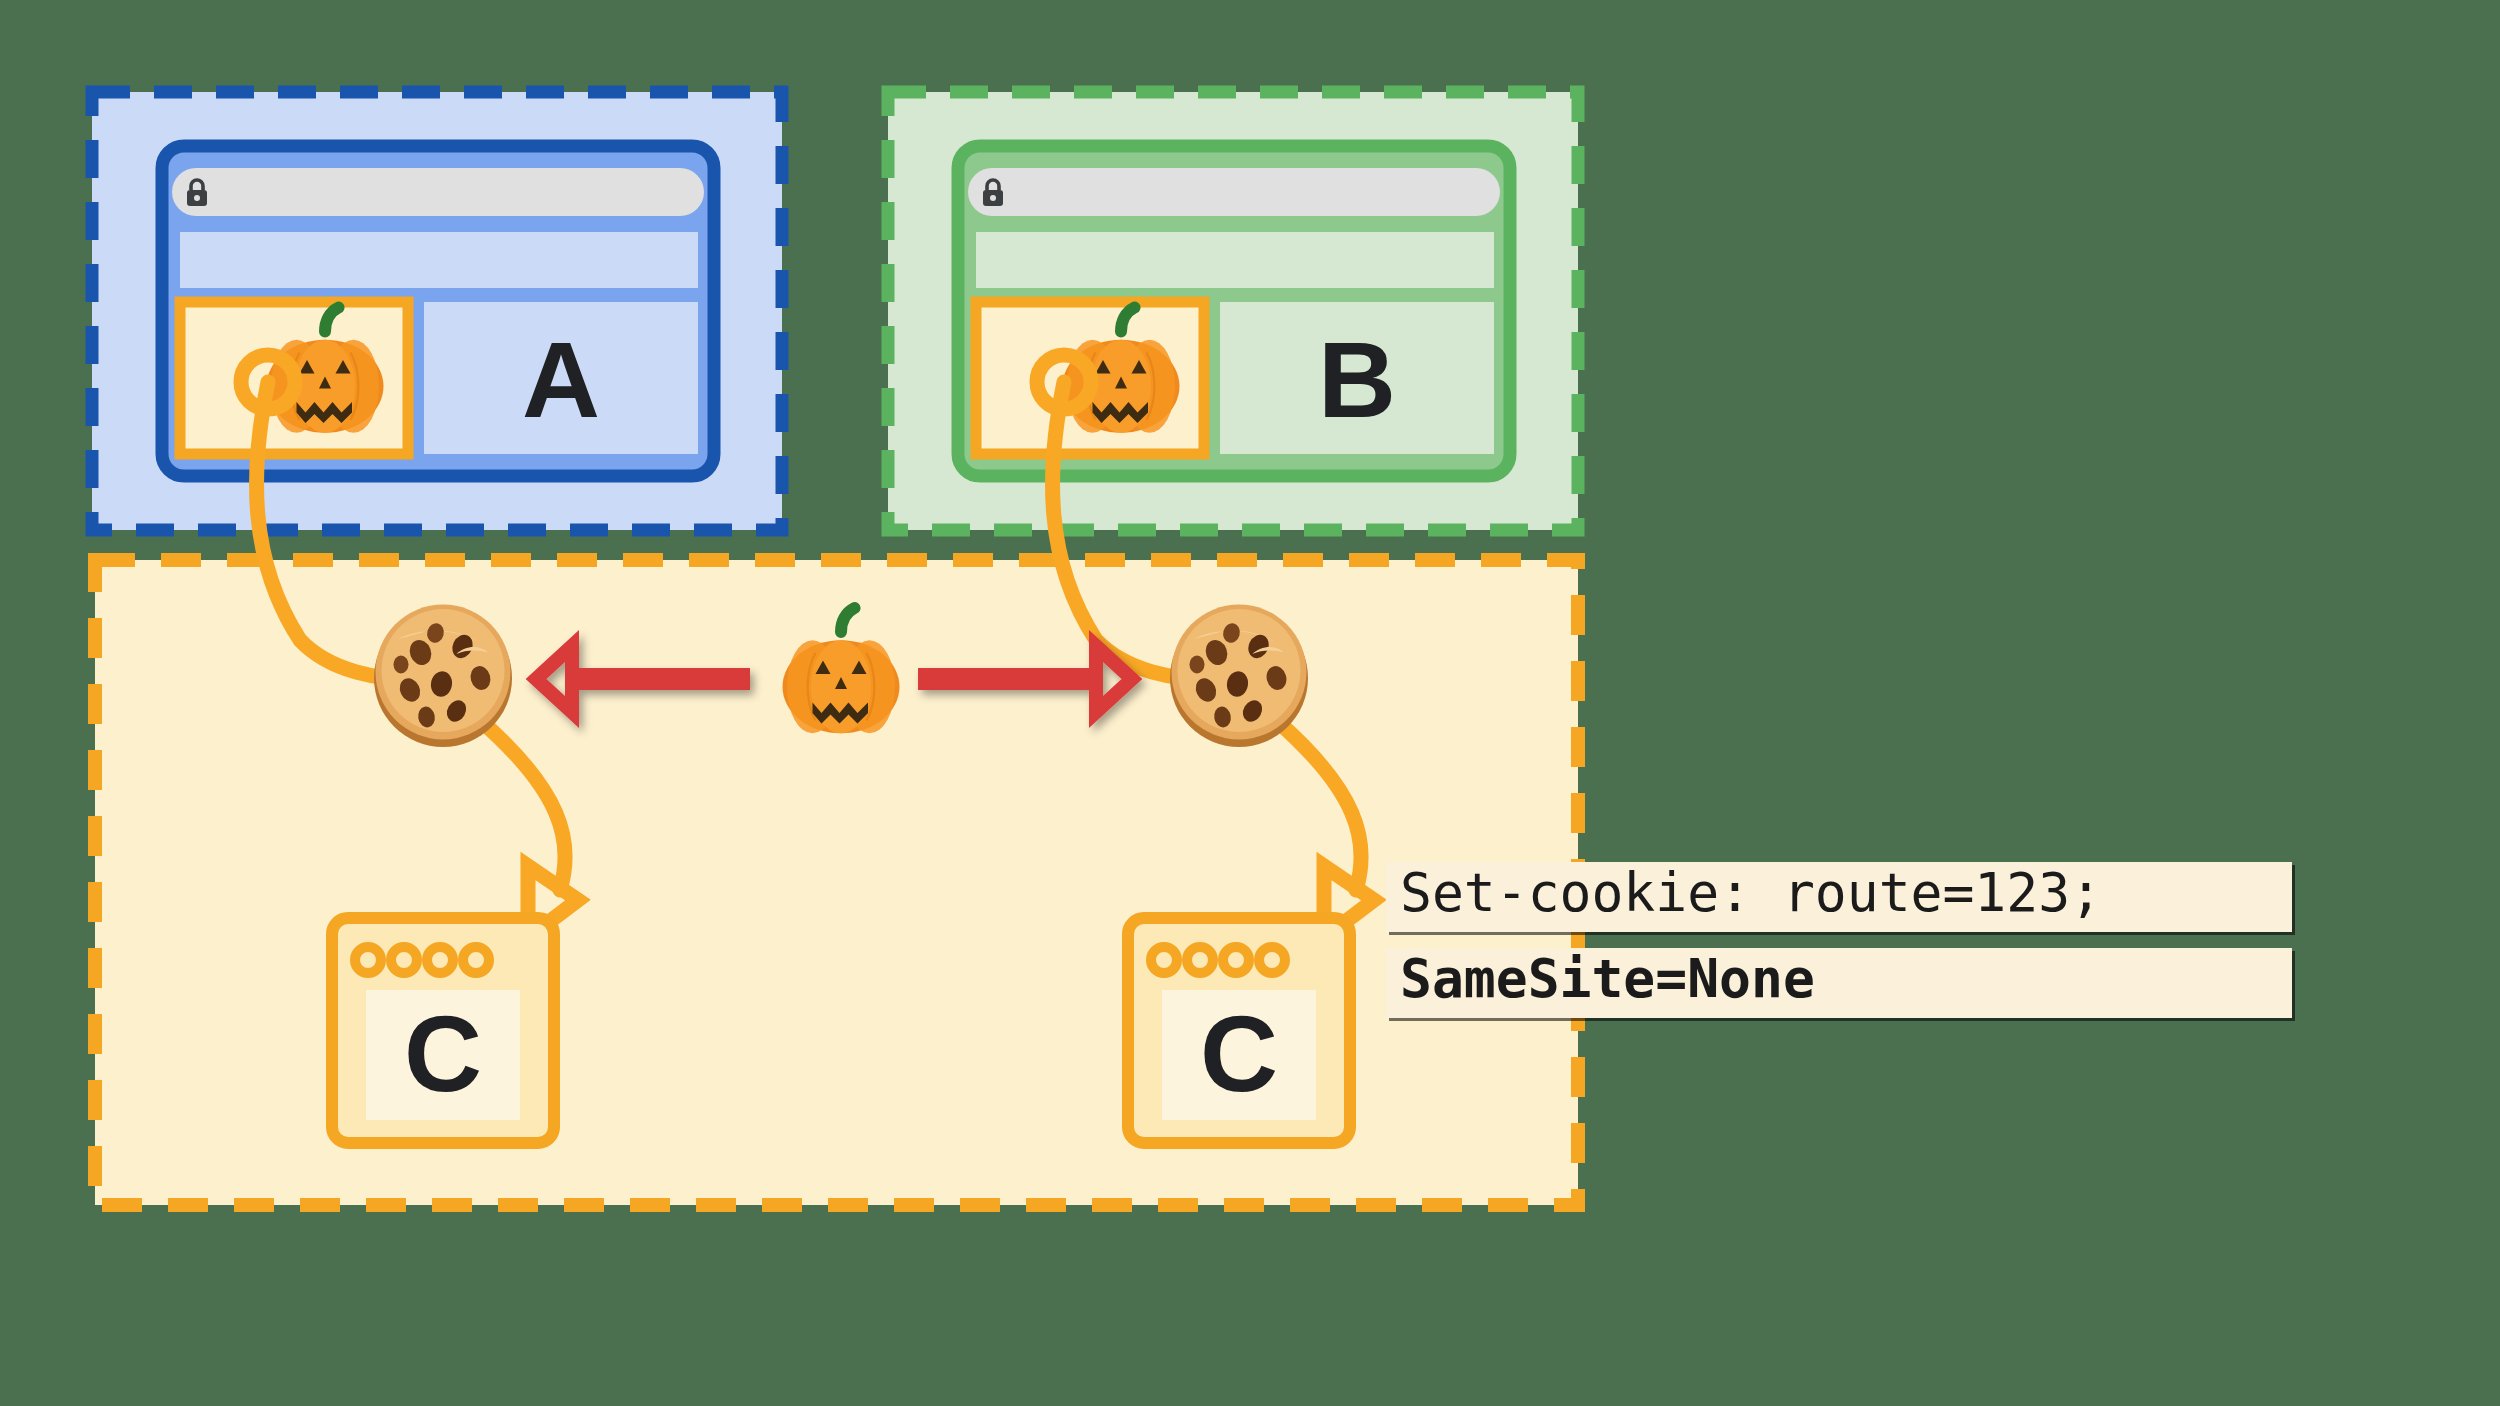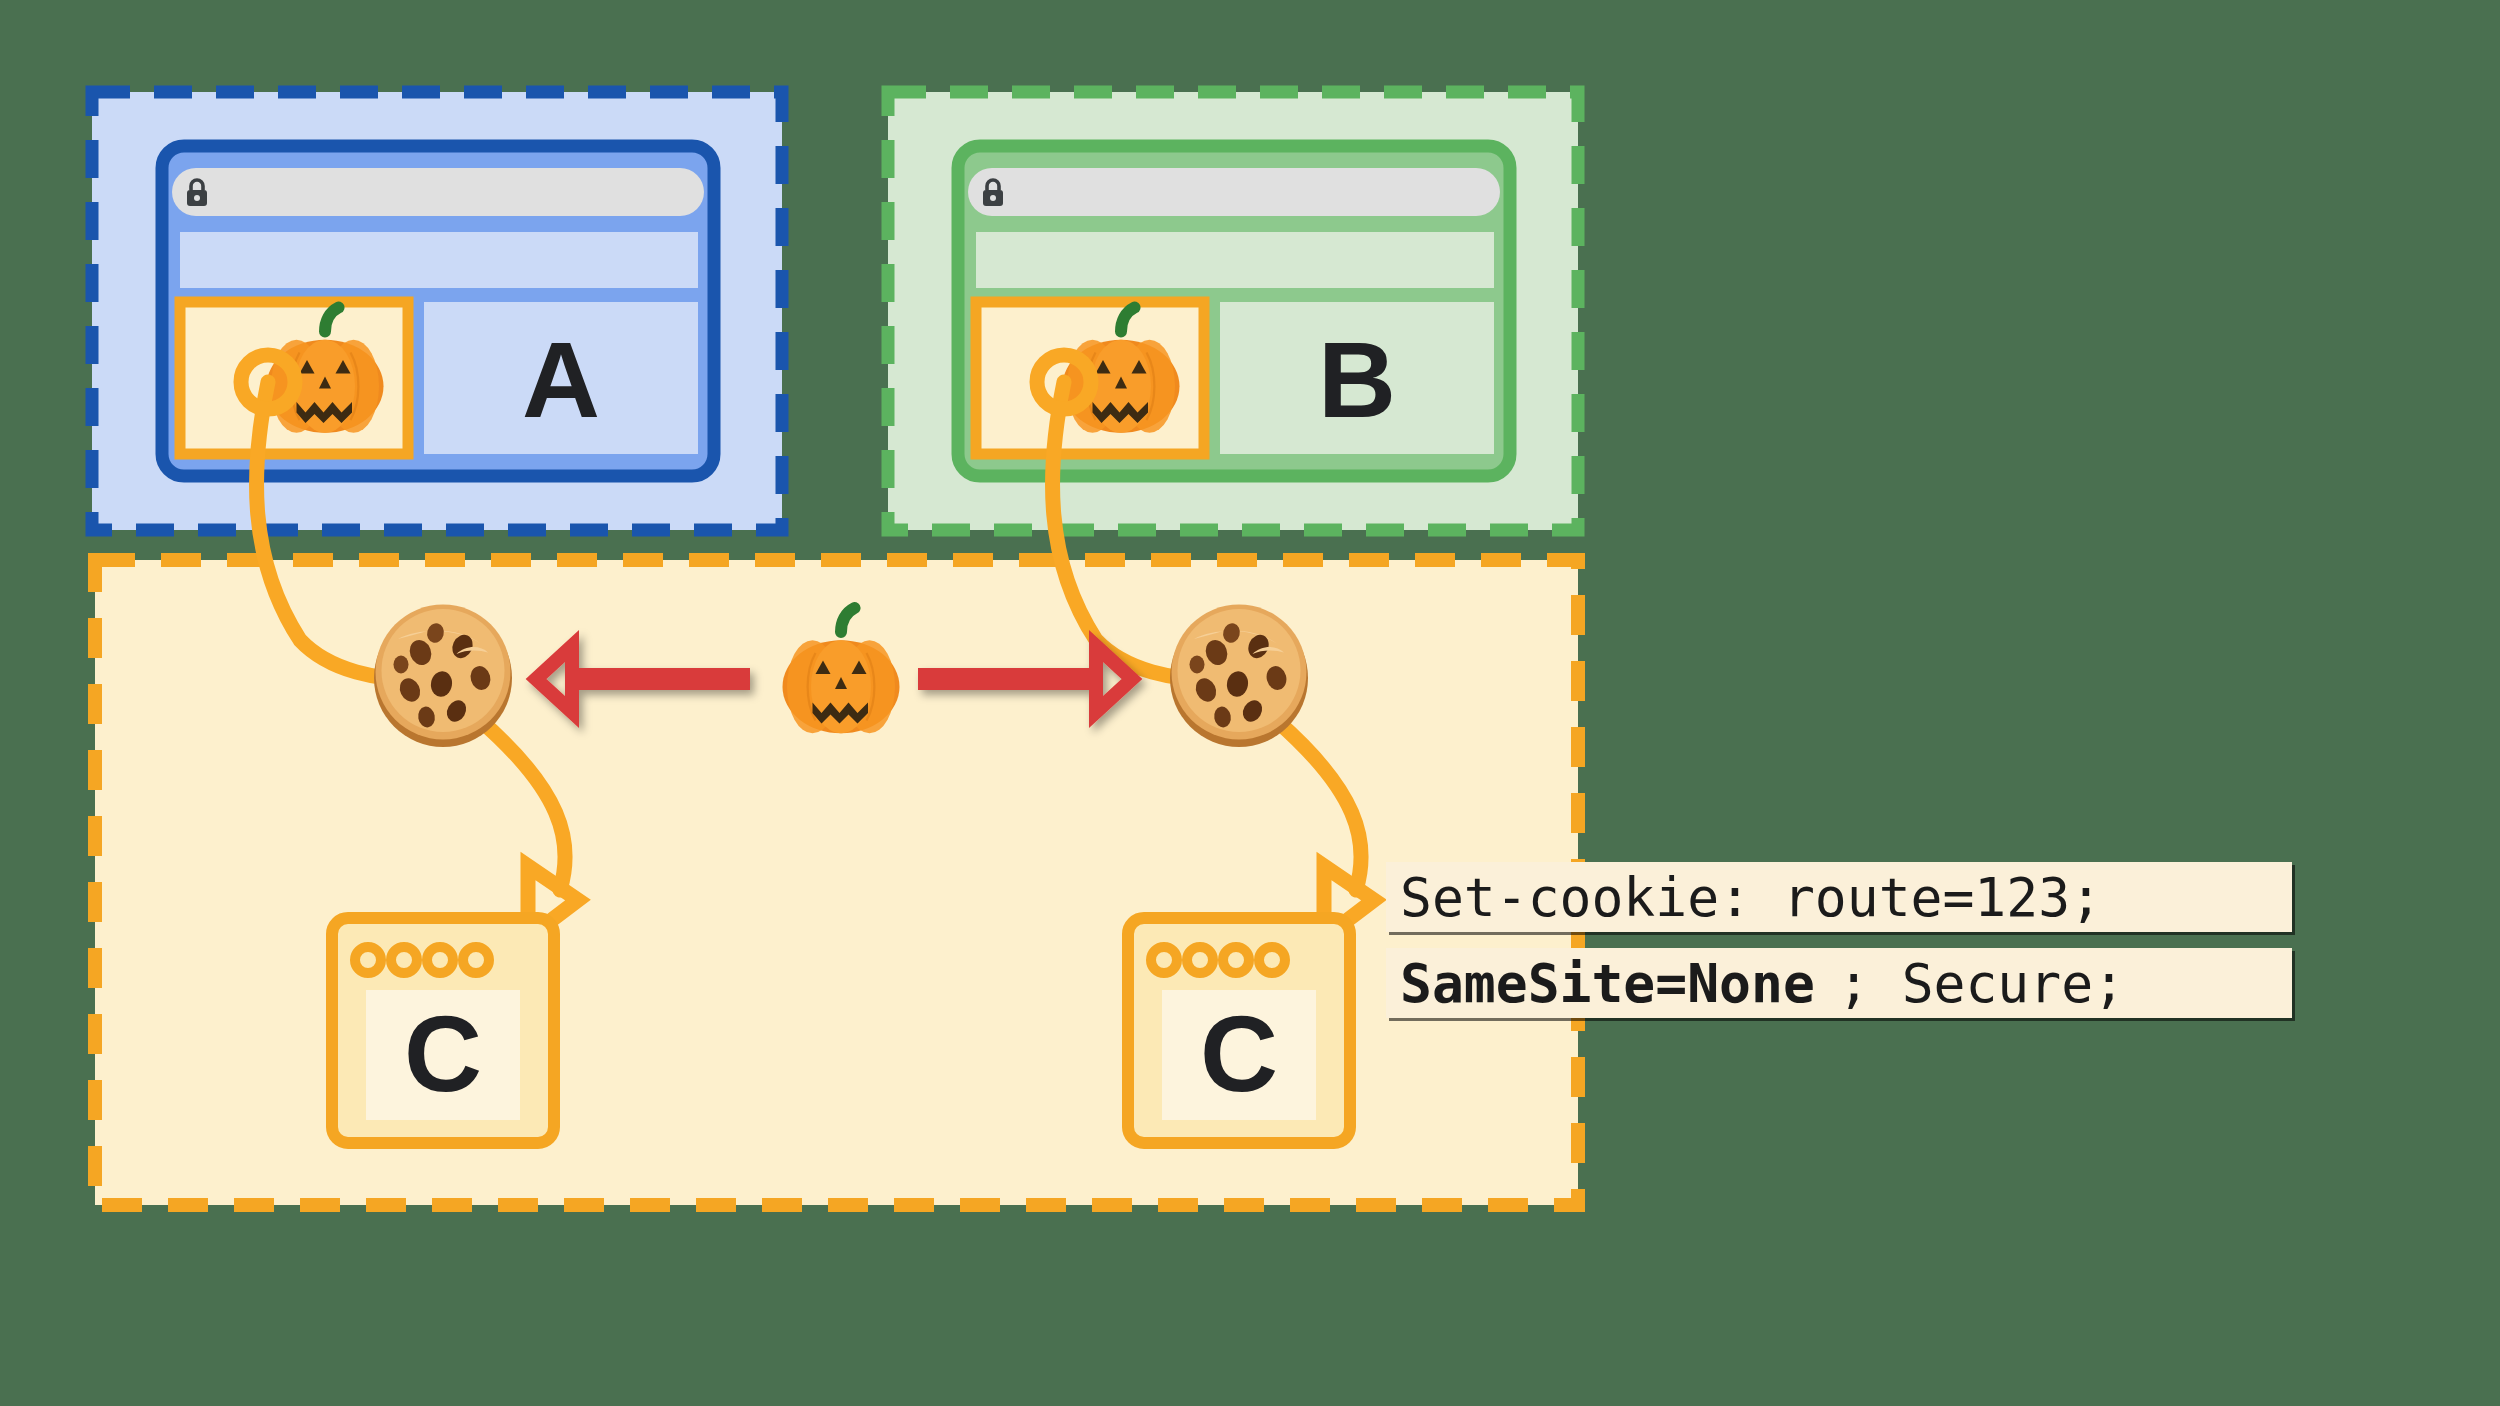--- a/index.html
+++ b/index.html
@@ -13,21 +13,21 @@
   #stage { position:absolute; inset:0; }
   svg.layer { position:absolute; left:0; top:0; width:2500px; height:1406px; }
 
   .codebox {
     position:absolute;
     background:#FBF0D9;
     font-family:"DejaVu Sans Mono","Liberation Mono",monospace;
     color:#1b1b1b;
     white-space:pre;
     display:flex;
-    align-items:center;
+    align-items:flex-start;
     box-sizing:border-box;
   }
   .code-line1 { left:1386px; top:862px; width:906px; height:70px; font-size:53px; padding-left:14px; box-shadow:3px 3px 0 rgba(0,0,0,0.55); }
   .code-line2 { left:1386px; top:948px; width:906px; height:70px; font-size:53px; padding-left:14px; box-shadow:3px 3px 0 rgba(0,0,0,0.55);gap:23px; }
   .bold { font-weight:bold; }
 
   .glyph {
     position:absolute;
     color:#202124;
     font-family:"Liberation Sans", sans-serif;
@@ -183,16 +183,16 @@
 
 <div class="glyph glyph-c" style="left:366px; top:1000px; width:154px;">C</div>
 
 <div class="glyph glyph-c" style="left:1162px; top:1000px; width:154px;">C</div>
 
 <div class="codebox code-line1">
   <span>Set-cookie: route=123;</span>
 </div>
 
 <div class="codebox code-line2">
-  <span class="bold">SameSite=None</span><span>; Secure;</span>
+  <span class="bold">SameSite=None</span>
 </div>
 
 </div>
 
 </body></html>

